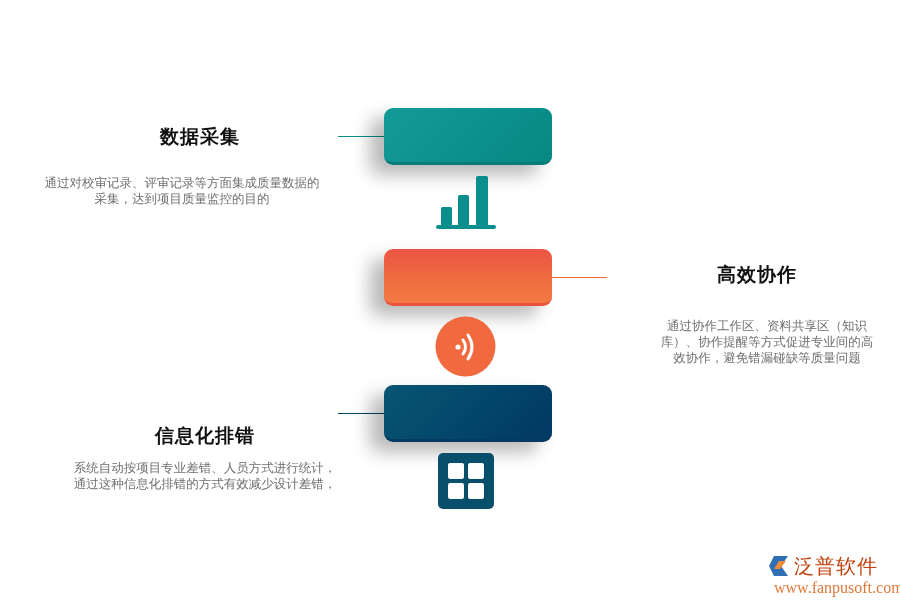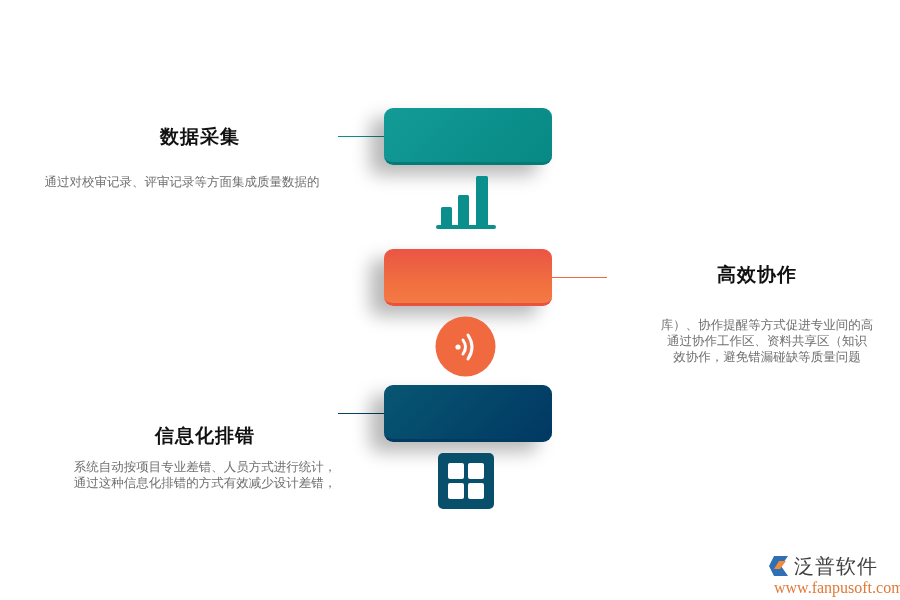--- a/index.html
+++ b/index.html
@@ -15,21 +15,20 @@
     letter-spacing: 1px;
     text-align: left;
     white-space: nowrap;
   }
   .desc {
     position: absolute;
     font-size: 12.5px;
     line-height: 16px;
     color: #6f6f6f;
     text-align: center;
-    font-family: Liberation Mono, monospace;
   }
   .desc span { display: block; white-space: nowrap; }
 
   .bar {
     position: absolute;
     left: 384px;
     width: 168px;
     height: 57px;
     border-radius: 9px;
     box-shadow: -14px 10px 18px rgba(0,0,0,0.28);
@@ -41,38 +40,39 @@
   .connector { position: absolute; height: 1px; }
 
   .icon { position: absolute; }
 </style>
 </head>
 <body>
 
 <div class="title" style="left:160px; top:124px; width:100px;">数据采集</div>
 <div class="desc" style="left:12px; top:175px; width:340px;">
   <span>通过对校审记录、评审记录等方面集成质量数据的</span>
+  <span>采集，达到项目质量监控的目的</span>
 </div>
 <div class="connector" style="left:338px; top:136px; width:46px; background:#0b8f8c;"></div>
 <div class="bar teal"></div>
 <div class="icon" style="left:434px; top:173px; width:64px; height:58px;">
   <svg width="64" height="58" viewBox="0 0 64 58">
     <rect x="7" y="34" width="11" height="20" rx="1.5" fill="#0b8f8c"></rect>
     <rect x="24" y="22" width="11" height="32" rx="1.5" fill="#0b8f8c"></rect>
     <rect x="42" y="3" width="12" height="51" rx="1.5" fill="#0b8f8c"></rect>
     <rect x="2" y="52" width="60" height="4" rx="2" fill="#0b8f8c"></rect>
   </svg>
 </div>
 
 <div class="connector" style="left:552px; top:277px; width:55px; background:#f0693f;"></div>
 <div class="bar orange"></div>
 <div class="title" style="left:717px; top:262px; width:100px;">高效协作</div>
 <div class="desc" style="left:636px; top:318px; width:262px;">
+  <span>通过协作工作区、资料共享区（知识</span>
   <span>库）、协作提醒等方式促进专业间的高</span>
-  <span>通过协作工作区、资料共享区（知识</span>
   <span>效协作，避免错漏碰缺等质量问题</span>
 </div>
 <div class="icon" style="left:435px; top:316px; width:61px; height:61px;">
   <svg width="61" height="61" viewBox="0 0 61 61">
     <circle cx="30.5" cy="30.5" r="30" fill="#f0693f"></circle>
     <circle cx="23" cy="31" r="2.6" fill="#ffffff"></circle>
     <path d="M28 24 Q33 31 28 38" stroke="#ffffff" stroke-width="3" fill="none" stroke-linecap="round"></path>
     <path d="M33 19 Q41 31 33 43" stroke="#ffffff" stroke-width="3" fill="none" stroke-linecap="round"></path>
   </svg>
 </div>
@@ -92,15 +92,15 @@
     <rect x="10" y="30" width="16" height="16" rx="2" fill="#ffffff"></rect>
     <rect x="30" y="30" width="16" height="16" rx="2" fill="#ffffff"></rect>
   </svg>
 </div>
 
 <div style="position:absolute; left:768px; top:553px; width:128px; height:42px;">
   <svg width="24" height="22" viewBox="0 0 24 22" style="position:absolute; left:0; top:2px;">
     <path d="M6 1 L20 1 L13 11 L20 21 L6 21 L1 11 Z" fill="#2f6fb3"></path>
     <path d="M11 6 L18 6 L12 14 L6 14 Z" fill="#f08b3a"></path>
   </svg>
-  <span style="position:absolute; left:26px; top:0; font-size:20px; color:#404040; white-space:nowrap; letter-spacing:1px;">泛普软件</span>
+  <span style="position:absolute; left:26px; top:0; font-size:20px; color:#c2410c; white-space:nowrap; letter-spacing:1px;">泛普软件</span>
   <span style="position:absolute; left:6px; top:26px; font-family:'Liberation Serif', serif; font-size:16px; color:#e07a3a; white-space:nowrap;">www.fanpusoft.com</span>
 </div>
 
 </body></html>

